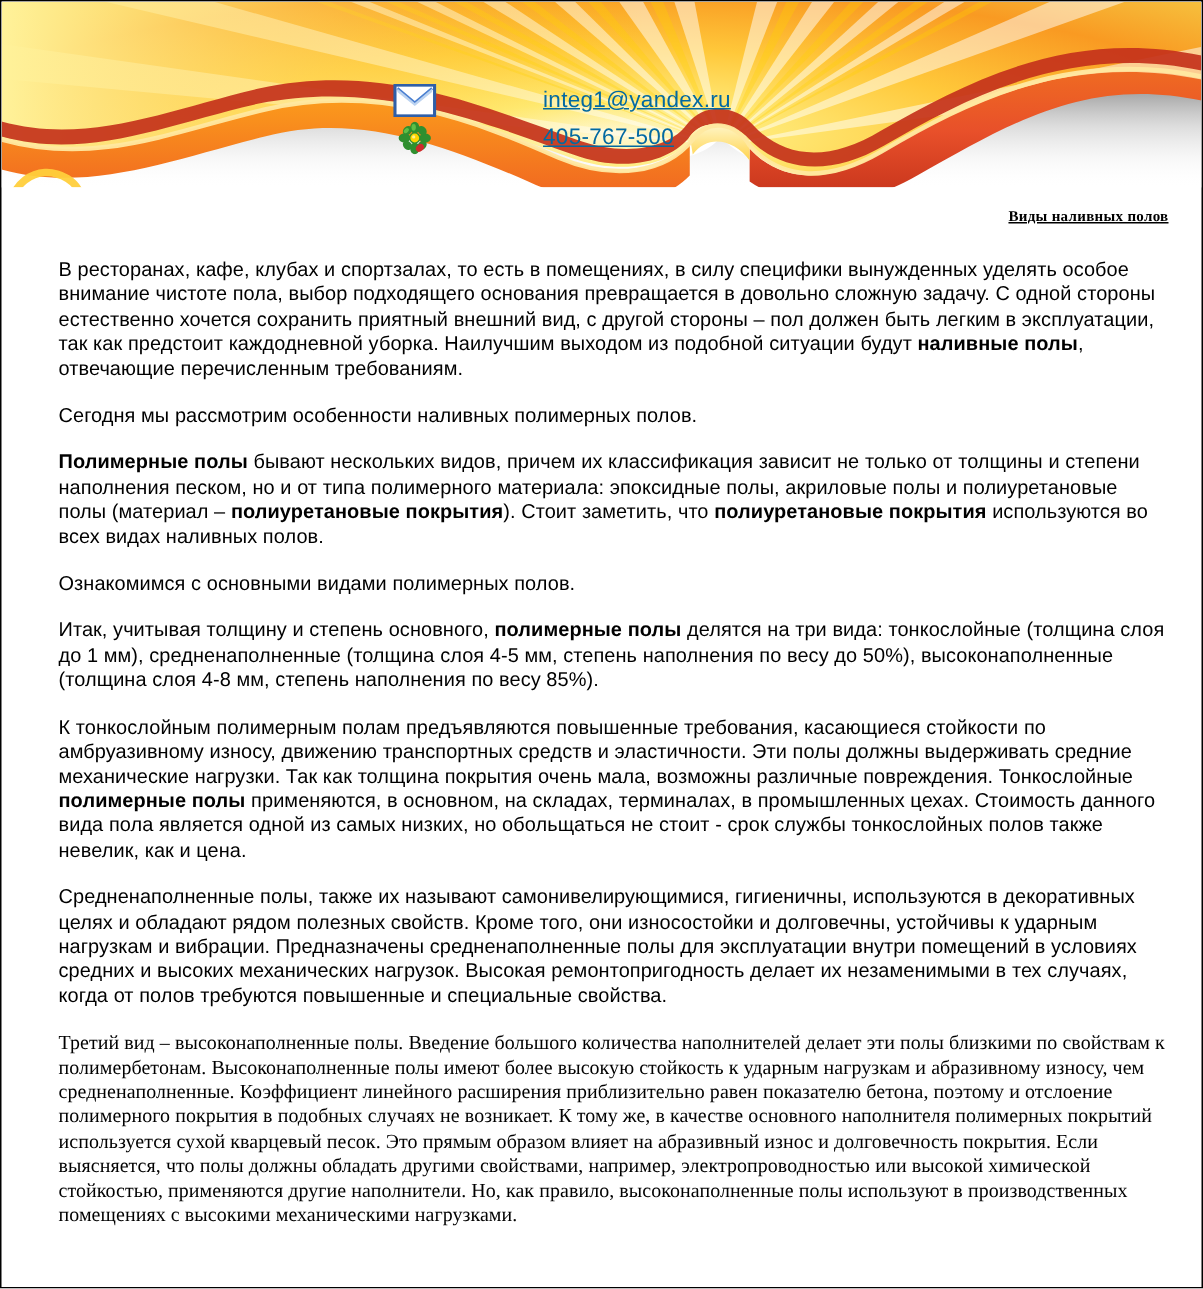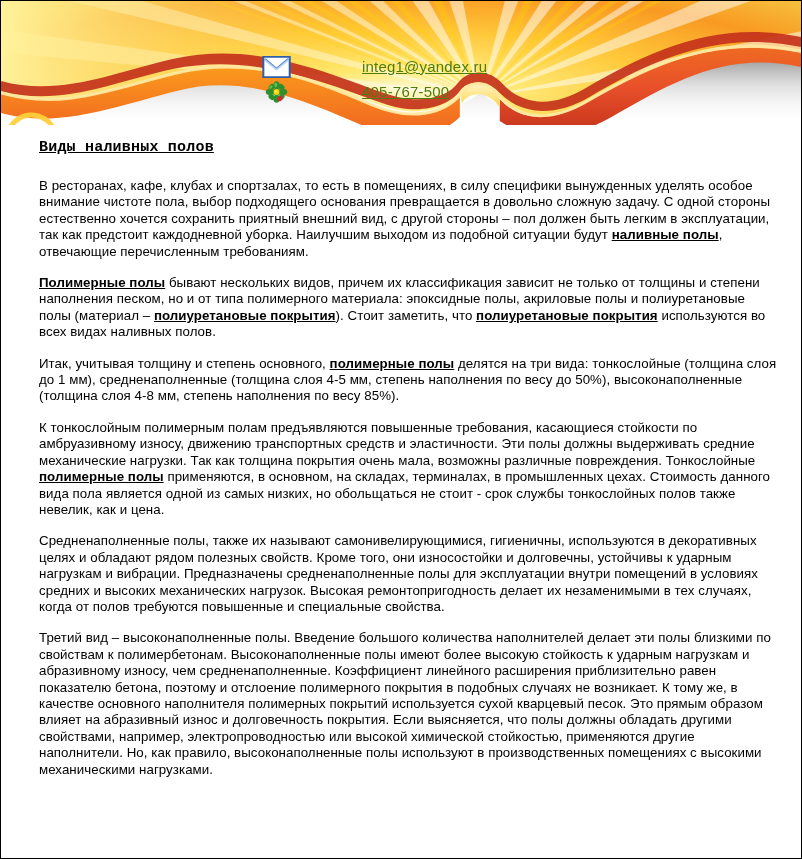--- a/index.html
+++ b/index.html
@@ -52,56 +52,57 @@
     width: 19px;
     height: 17px;
     margin-right: 6px;
     flex: 0 0 auto;
     display: block;
   }
   .contact-link {
     font-family: "Liberation Sans", sans-serif;
     font-size: 15px;
     line-height: 16px;
-    color: #4d7c0f;
+    color: #0369a1;
     text-decoration: underline;
     letter-spacing: 0.2px;
     white-space: nowrap;
     cursor: pointer;
   }
 
   
   #article {
     position: absolute;
     left: 0;
     top: 124px;
     width: 802px;
     box-sizing: border-box;
     padding: 14px 24px 0 38px;
   }
   h1#doc-title {
-    font-family: Liberation Mono, monospace;
-    font-size: 15px;
+    font-family: Liberation Serif, serif;
+    font-size: 10px;
     font-weight: bold;
     margin: 0 0 22px 0;
     padding: 0;
     text-decoration: underline;
     letter-spacing: 0.2px;
+    text-align: right;
   }
   p.para {
     font-family: "Liberation Sans", sans-serif;
     font-size: 13.3px;
     line-height: 16.4px;
     margin: 0 0 15px 0;
     padding: 0;
     text-align: left;
     letter-spacing: 0.05px;
   }
-  p.para.gap-big { margin-bottom: 28px; }
-  p.para b { font-weight: bold; text-decoration: underline; }
+  p.para.gap-big { margin-bottom: 28px; font-family: Liberation Serif, serif; }
+  p.para b { font-weight: bold; }
 </style>
 </head>
 <body>
 
 <div id="page">
 
   <div id="banner">
     <svg viewBox="0 0 802 124" preserveAspectRatio="none">
       <defs>
 
@@ -255,21 +256,23 @@
         <span class="contact-link">405-767-500</span>
       </div>
 
     </div>
   </div>
 
   <div id="article">
     <h1 id="doc-title">Виды наливных полов</h1>
     <div id="paragraphs">
         <p class="para"><span>В ресторанах, кафе, клубах и спортзалах, то есть в помещениях, в силу специфики вынужденных уделять особое внимание чистоте пола, выбор подходящего основания превращается в довольно сложную задачу. С одной стороны естественно хочется сохранить приятный  внешний вид, с другой стороны – пол должен быть легким в эксплуатации, так как предстоит каждодневной уборка. Наилучшим выходом из подобной ситуации будут </span><b>наливные полы</b><span>, отвечающие перечисленным требованиям.</span></p>
+        <p class="para"><span>Сегодня мы рассмотрим особенности наливных полимерных полов.</span></p>
         <p class="para"><b>Полимерные полы</b><span> бывают нескольких видов, причем их классификация зависит не только от толщины и степени наполнения песком, но и от типа полимерного материала: эпоксидные полы, акриловые полы и полиуретановые полы (материал – </span><b>полиуретановые покрытия</b><span>). Стоит заметить, что </span><b>полиуретановые покрытия</b><span> используются во всех видах наливных полов.</span></p>
+        <p class="para"><span>Ознакомимся с основными видами полимерных полов.</span></p>
         <p class="para"><span>Итак, учитывая толщину и степень основного, </span><b>полимерные  полы</b><span> делятся на три вида: тонкослойные (толщина слоя до 1 мм), средненаполненные (толщина слоя 4-5 мм, степень наполнения по весу до 50%), высоконаполненные (толщина слоя 4-8 мм, степень наполнения по весу 85%).</span></p>
         <p class="para"><span>К тонкослойным полимерным полам предъявляются повышенные требования, касающиеся стойкости по амбруазивному износу, движению транспортных средств и эластичности. Эти полы должны выдерживать средние механические нагрузки. Так как толщина покрытия очень мала, возможны различные повреждения. Тонкослойные </span><b>полимерные полы</b><span> применяются, в основном, на складах, терминалах, в промышленных цехах.  Стоимость данного вида пола является одной из самых низких, но обольщаться не стоит - срок службы тонкослойных полов также невелик, как и цена.</span></p>
         <p class="para"><span>Средненаполненные полы, также их называют самонивелирующимися, гигиеничны, используются в декоративных целях и обладают рядом полезных свойств. Кроме того, они износостойки и долговечны, устойчивы к ударным нагрузкам и вибрации. Предназначены средненаполненные полы для эксплуатации внутри помещений в условиях средних и высоких механических нагрузок. Высокая ремонтопригодность делает их незаменимыми в тех случаях, когда от полов требуются повышенные и специальные свойства.</span></p>
         <p class="para gap-big"><span>Третий вид – высоконаполненные полы. Введение большого количества наполнителей делает эти полы близкими по свойствам к полимербетонам. Высоконаполненные полы имеют более высокую стойкость к ударным нагрузкам и абразивному износу, чем  средненаполненные. Коэффициент линейного расширения приблизительно равен показателю бетона, поэтому и отслоение полимерного покрытия в подобных случаях не возникает. К тому же, в качестве основного наполнителя полимерных покрытий используется сухой кварцевый песок. Это прямым образом влияет на абразивный износ и долговечность покрытия. Если выясняется, что полы должны обладать другими свойствами, например, электропроводностью или высокой химической стойкостью, применяются другие наполнители. Но, как правило, высоконаполненные полы используют в производственных помещениях с высокими механическими нагрузками.</span></p>
       </div>
   </div>
 
 </div>
 
 </body></html>

